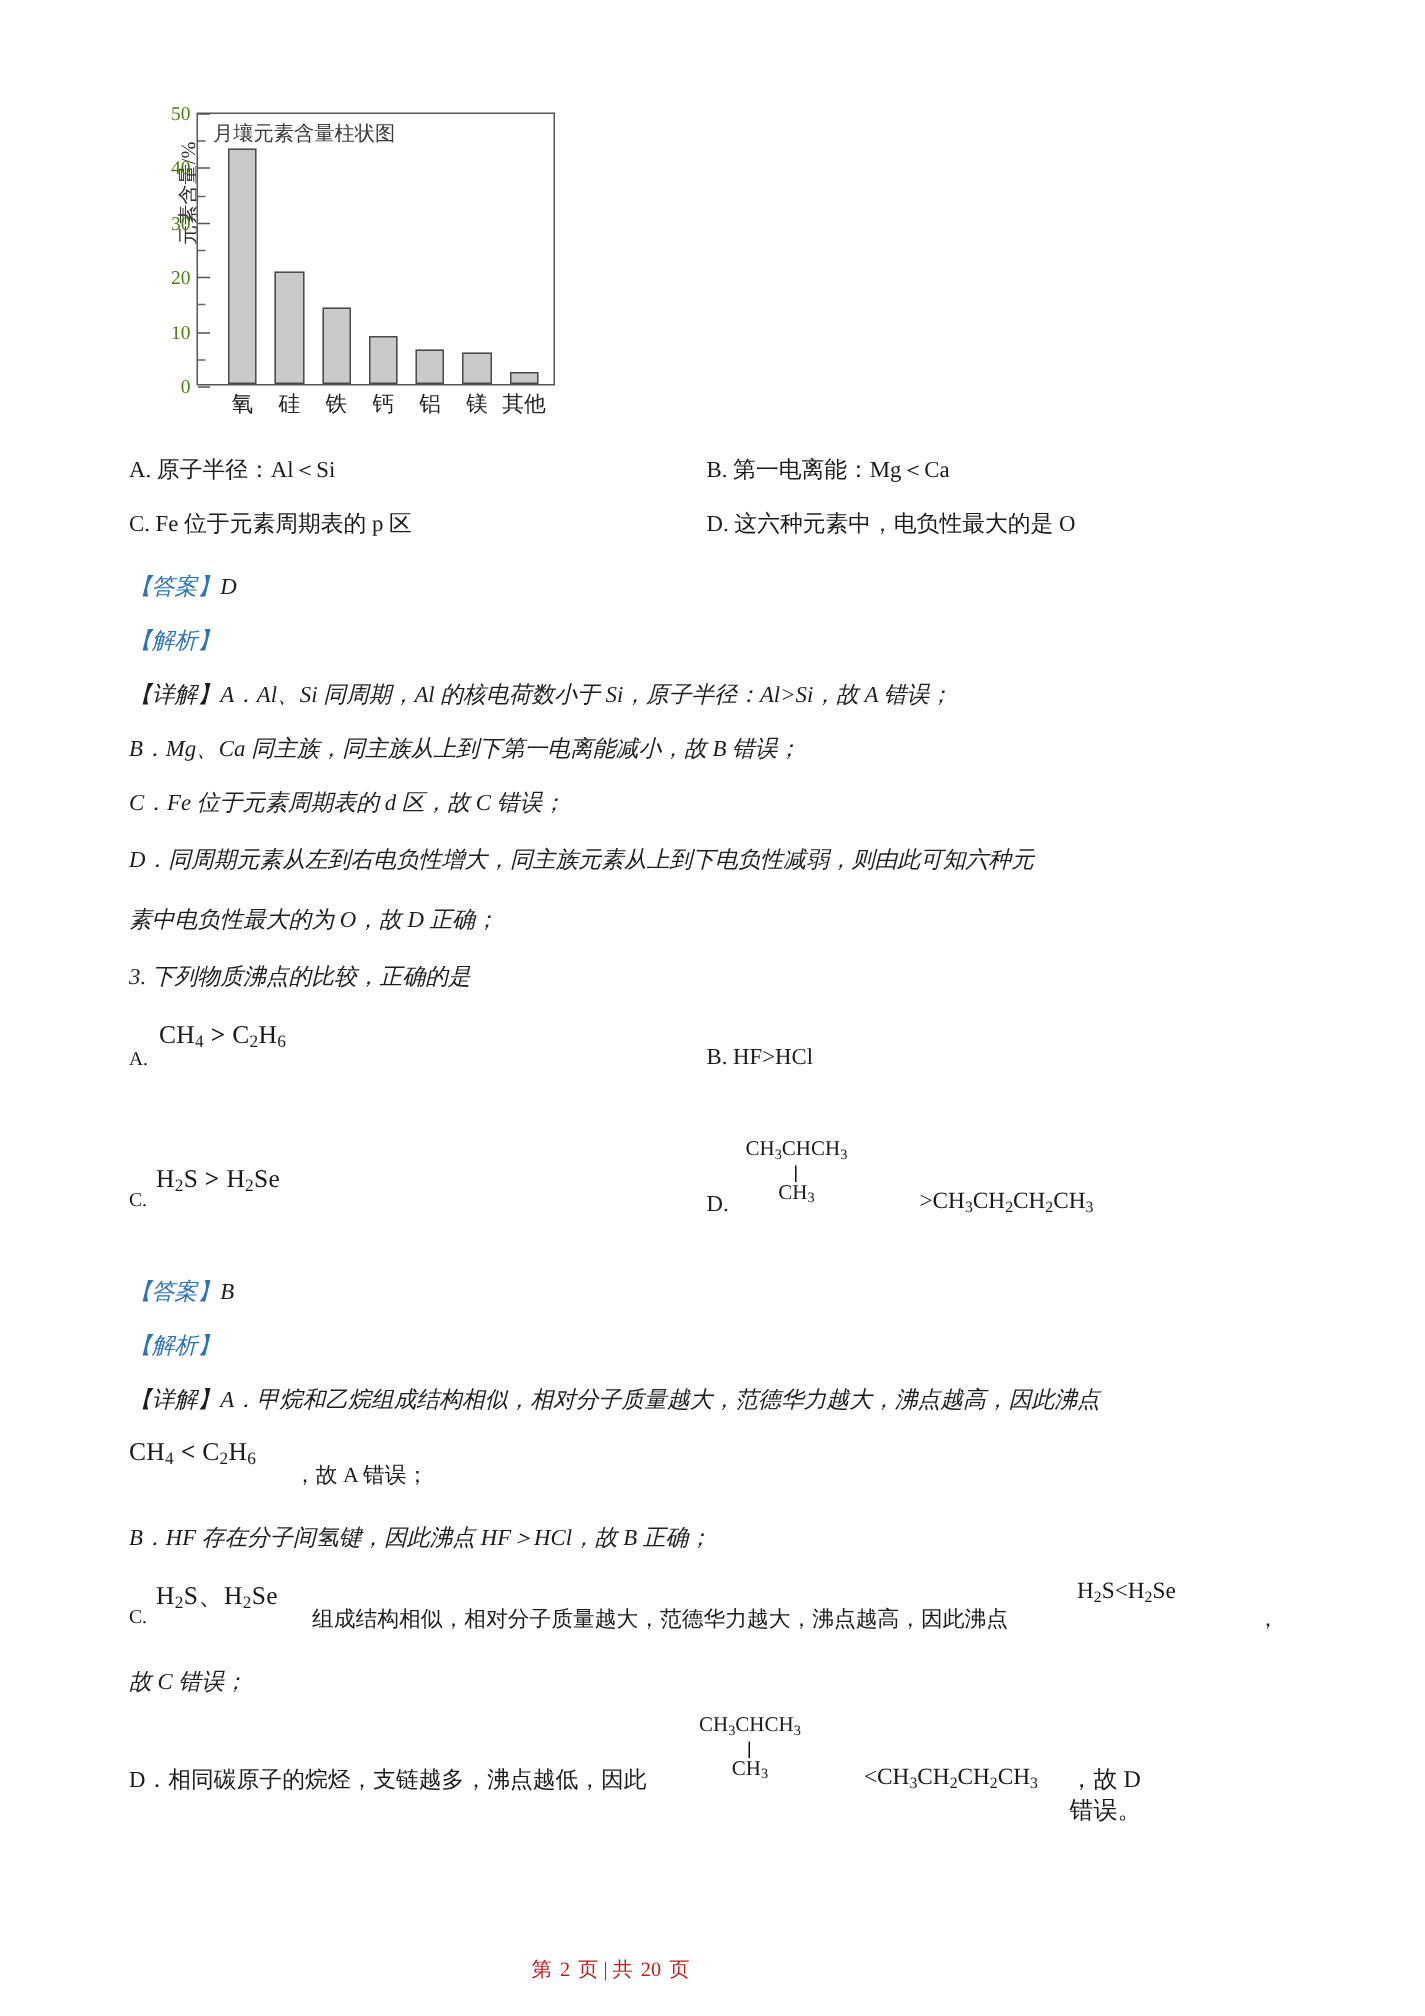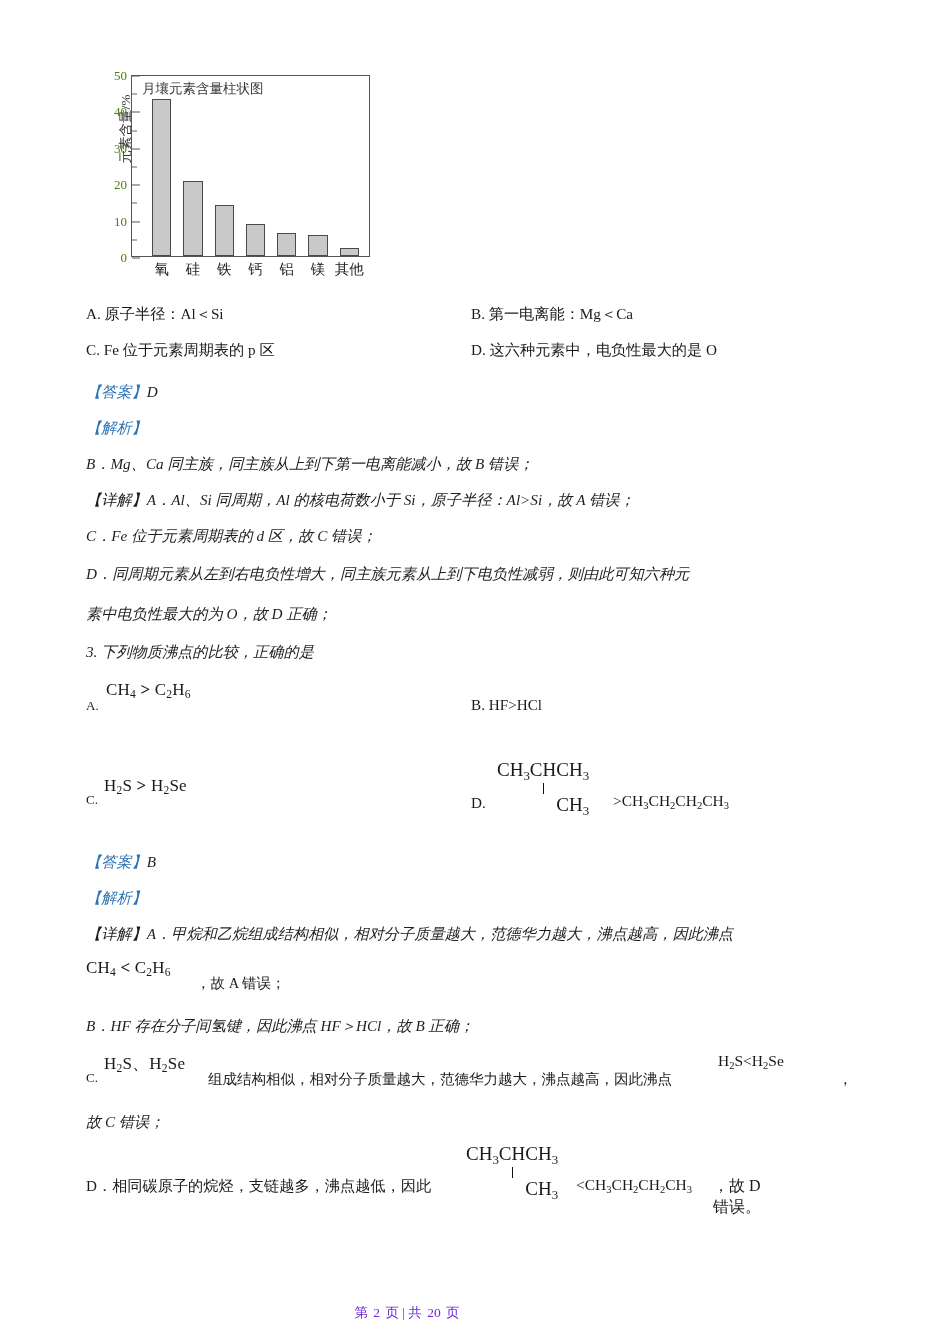--- a/index.html
+++ b/index.html
@@ -132,24 +132,24 @@
   .formula-sm {
     font-family: "Liberation Serif", "DejaVu Serif", serif;
     font-size: 15.5px;
   }
 
   
   .branched {
     display: inline-block;
     position: relative;
     vertical-align: -0.55em;
-    text-align: right;
+    text-align: center;
     line-height: 1.05;
     font-family: "Liberation Serif", "DejaVu Serif", serif;
-    font-size: 19px;
+    font-size: 14px;
   }
   .branched .top { display: block; white-space: nowrap; }
   .branched .bond {
     display: block;
     width: 0; height: 11px;
     margin: 1px auto 1px auto;
     border-left: 1.4px solid #111;
   }
   .branched .bot { display: block; white-space: nowrap; }
 
@@ -159,21 +159,21 @@
     font-size: 15.2px;
   }
 
   
   .footer {
     position: absolute;
     left: 0; bottom: 22px;
     width: 814px;
     text-align: center;
     font-size: 13.5px;
-    color: #6d28d9;
+    color: #b91c1c;
   }
   .footer .pnum { margin: 0 2px; }
 </style>
 </head>
 <body>
 
 <div class="page">
 
   <div class="chart-wrap">
     <div class="y-axis-title">元素含量/%</div>
@@ -229,25 +229,25 @@
     <div class="gap-6"></div>
 
     <div class="line">
       <span class="blue">【答案】</span><span>D</span>
     </div>
 
     <div class="line">
       <span class="blue">【解析】</span>
     </div>
 
+    <div class="line">
+      <span>【详解】</span><span>A．Al、Si 同周期，Al 的核电荷数小于 Si，原子半径：Al&gt;Si，故 A 错误；</span>
+    </div>
+
     <div class="line">B．Mg、Ca 同主族，同主族从上到下第一电离能减小，故 B 错误；</div>
-
-    <div class="line">
-      <span>【详解】</span><span>A．Al、Si 同周期，Al 的核电荷数小于 Si，原子半径：Al&gt;Si，故 A 错误；</span>
-    </div>
 
     <div class="line">C．Fe 位于元素周期表的 d 区，故 C 错误；</div>
 
     <div class="line wrap" style="line-height:40px;">D．同周期元素从左到右电负性增大，同主族元素从上到下电负性减弱，则由此可知六种元素中电负性最大的为 O，故 D 正确；</div>
 
 
     <div class="line">
       <span>3.</span> <span>下列物质沸点的比较，正确的是</span>
     </div>
 

